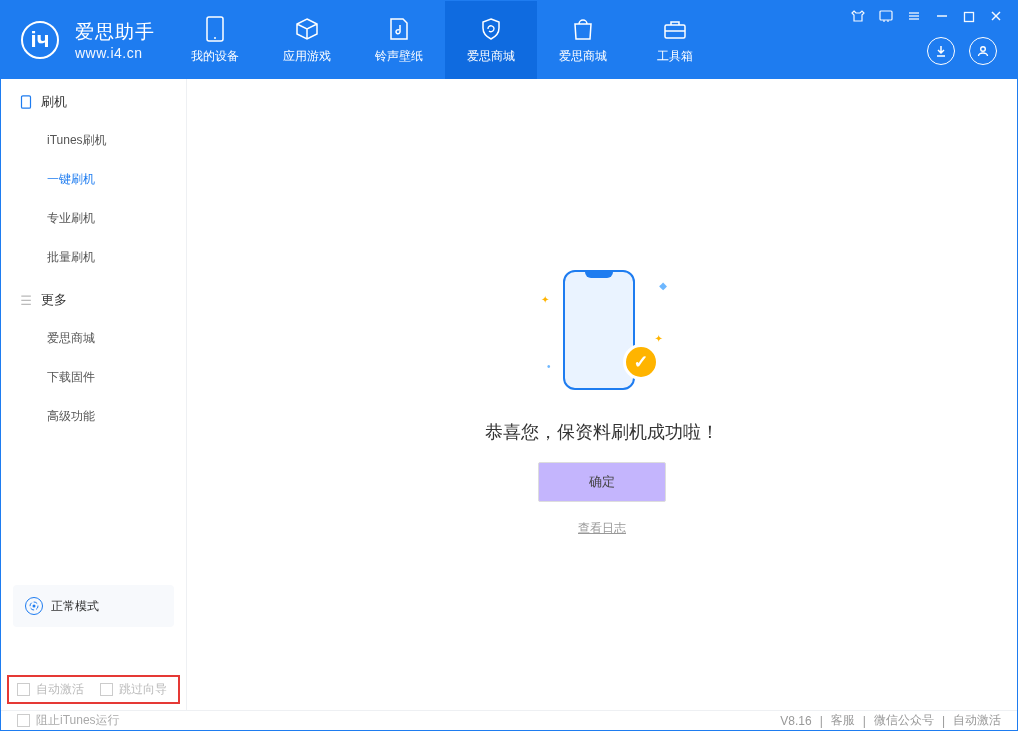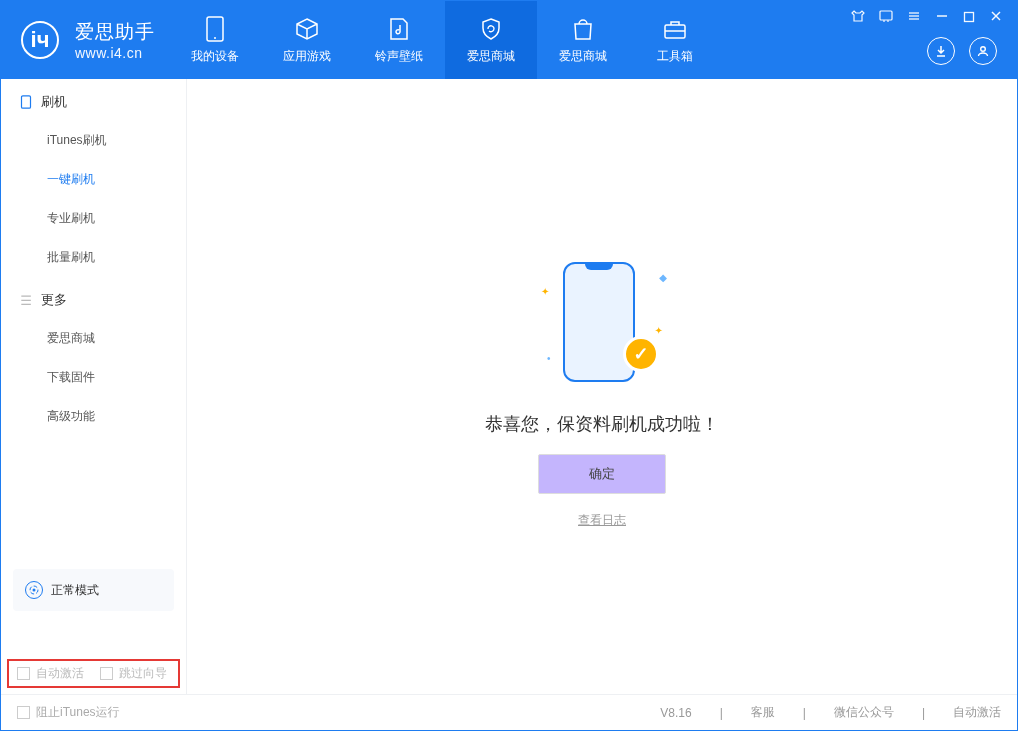--- a/index.html
+++ b/index.html
@@ -50,22 +50,22 @@
 .phone-notch { position: absolute; left: 58px; top: 18px; width: 28px; height: 8px; background: #1e7cf0; border-radius: 0 0 6px 6px; }
 .check-badge { position: absolute; right: 18px; bottom: 22px; width: 36px; height: 36px; background: #ffb400; border-radius: 50%; display: flex; align-items: center; justify-content: center; color: #fff; font-size: 18px; font-weight: bold; border: 3px solid #fff; }
 .sparkle { position: absolute; color: #ffb400; font-size: 10px; }
 .s1 { left: 14px; top: 42px; } .s2 { right: 10px; top: 28px; color: #6db7ff; } .s3 { left: 20px; bottom: 30px; color: #6db7ff; } .s4 { right: 14px; bottom: 58px; }
 
 .success-msg { font-size: 18px; color: #333; font-weight: 500; }
 .ok-btn { border: 1px solid #ddd; background: #c4b5fd; padding: 10px 50px; font-size: 13px; color: #444; cursor: pointer; border-radius: 2px; }
 .log-link { font-size: 12px; color: #999; text-decoration: underline; cursor: pointer; }
 
 
-.footer { height: 36px; border-top: 1px solid #eef0f3; display: flex; align-items: center; padding: 0 16px; font-size: 12px; color: #aaa; gap: 8px; }
-.footer-right { margin-left: auto; display: flex; align-items: center; gap: 28px; }
+.footer { height: 20px; border-top: 1px solid #eef0f3; display: flex; align-items: center; padding: 0 16px; font-size: 12px; color: #aaa; gap: 8px; }
+.footer-right { margin-left: auto; display: flex; align-items: center; gap: 8px; }
 .footer-right span { color: #999; cursor: pointer; }
 .vsep { color: #ddd; }
 .ver { color: #1e7cf0; }
 </style>
 </head>
 <body>
 
 <div class="app">
 
   <div class="header">

